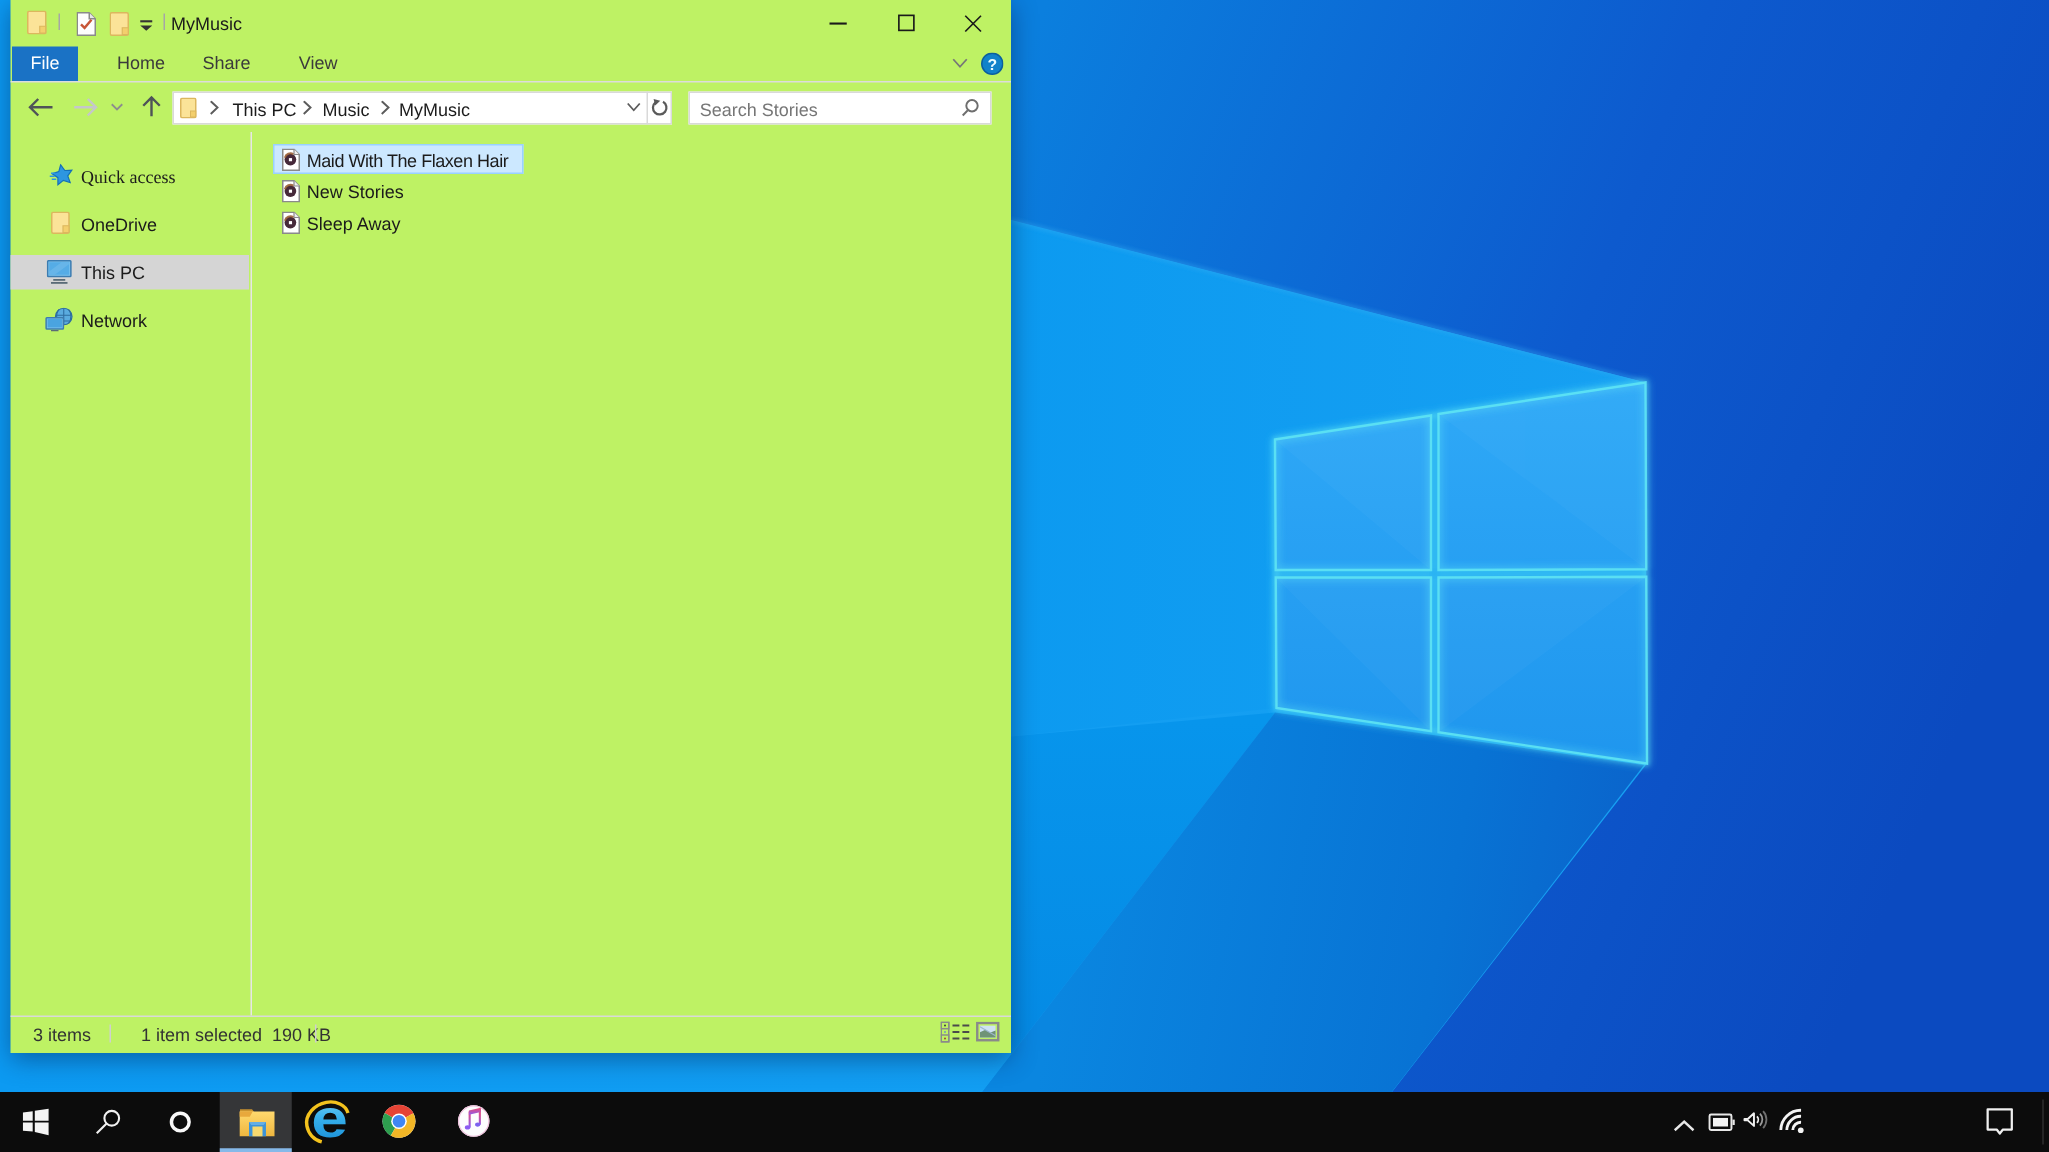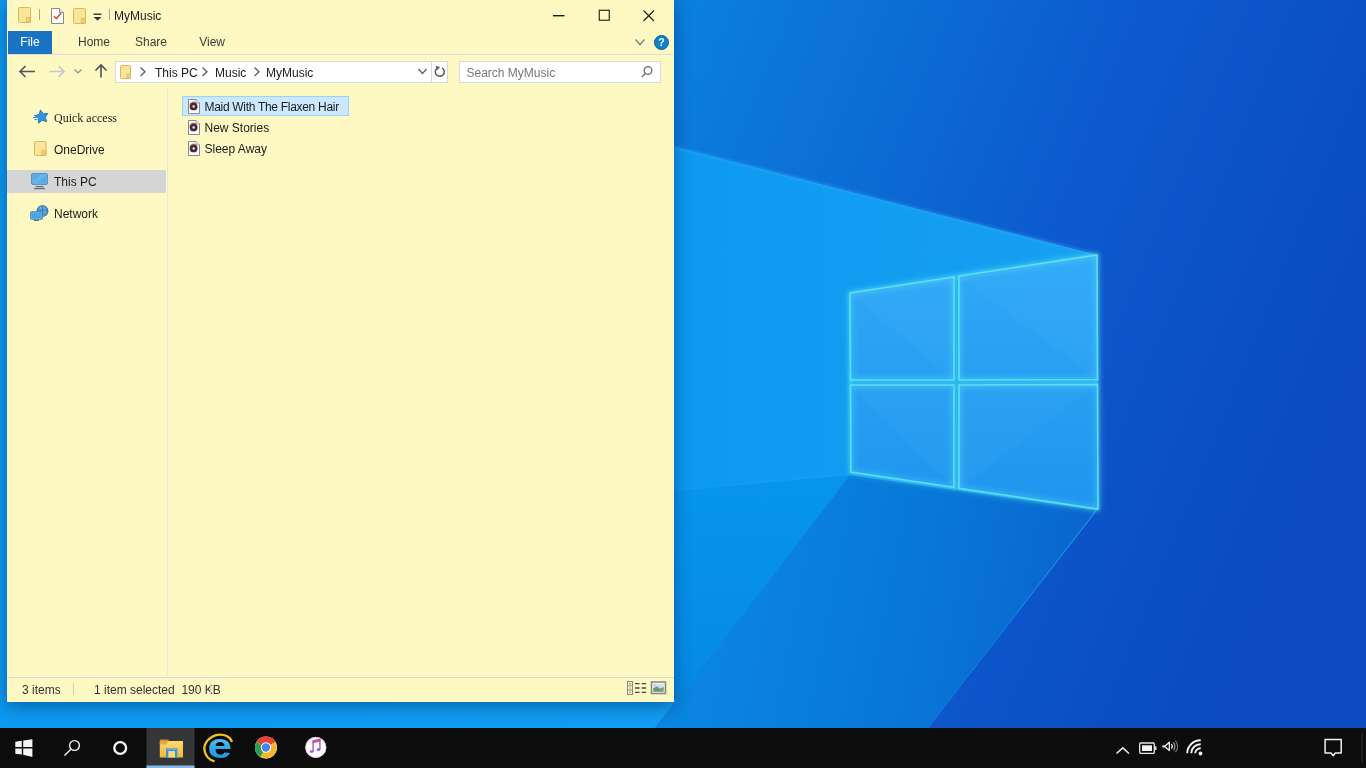--- a/index.html
+++ b/index.html
@@ -1,19 +1,19 @@
 <!DOCTYPE html>
 <html><head>
 <meta charset="utf-8">
 <style>
 html,body{margin:0;padding:0;width:1366px;height:768px;overflow:hidden;}
 body{font-family:"Liberation Sans", sans-serif;position:relative;background:#0b6fd4;}
 .abs{position:absolute;}
 #wall{position:absolute;left:0;top:0;z-index:0;}
-#win{position:absolute;left:7px;top:0;width:667px;height:702px;background:#fef9c3;z-index:2;box-shadow:0 4px 16px rgba(0,25,70,.45);}
+#win{position:absolute;left:7px;top:0;width:667px;height:702px;background:#bef264;z-index:2;box-shadow:0 4px 16px rgba(0,25,70,.45);}
 #taskbar{position:absolute;left:0;top:728px;width:1366px;height:40px;background:#0c0c0c;z-index:3;}
 .t12{font-size:12px;color:#1b1b1b;white-space:nowrap;}
 .sep{position:absolute;width:1px;background:#9a9a9a;}
 </style>
 </head>
 <body>
 <svg id="wall" width="1366" height="768" viewBox="0 0 1366 768">
 <defs>
 <linearGradient id="gBase" x1="0" y1="0" x2="1100" y2="0" gradientUnits="userSpaceOnUse">
  <stop offset="0" stop-color="#0c9af2"></stop>
@@ -148,21 +148,21 @@
 <div class="abs t12" style="left:259px;top:65.5px;">MyMusic</div>
 <svg class="abs" style="left:410px;top:68px" width="11" height="8" viewBox="0 0 11 8">
  <path d="M1.5 1 L5.5 5.5 L9.5 1" fill="none" stroke="#5c5c5c" stroke-width="1.2"></path>
 </svg>
 <div class="sep" style="left:424px;top:61px;height:22px;background:#d9d9d9"></div>
 <svg class="abs" style="left:426px;top:65px" width="13" height="13" viewBox="0 0 13 13">
  <path d="M9.0 2.9 A4.5 4.5 0 1 1 4.0 3.3" fill="none" stroke="#5a5a5a" stroke-width="1.5"></path>
  <path d="M2.7 1.0 L7.2 2.1 L3.8 5.3 Z" fill="#5a5a5a" stroke="none"></path>
 </svg>
 <div class="abs" style="left:452px;top:61px;width:202px;height:22px;border:1px solid #d9d9d9;box-sizing:border-box;background:#fff"></div>
-<div class="abs t12" style="left:459.5px;top:65.5px;color:#767676">Search MyMusic</div>
+<div class="abs t12" style="left:459.5px;top:65.5px;color:#767676">Search Stories</div>
 <svg class="abs" style="left:633px;top:65px" width="14" height="14" viewBox="0 0 14 14">
  <circle cx="8" cy="5.5" r="3.8" fill="none" stroke="#6e6e6e" stroke-width="1.3"></circle>
  <path d="M5.2 8.5 L1.8 12" stroke="#6e6e6e" stroke-width="1.3"></path>
 </svg>
 
 <div class="abs" style="left:159.5px;top:88px;width:1px;height:589px;background:#e6e6e6"></div>
 <div class="abs" style="left:0;top:170px;width:159px;height:23px;background:#d5d5d5"></div>
 <svg class="abs" style="left:26px;top:109px" width="16" height="16" viewBox="0 0 16 16">
  <path d="M8.6 0.8 L10.7 5 L15.3 5.6 L12 8.9 L12.8 13.5 L8.6 11.3 L4.5 13.5 L5.3 8.9 L2 5.6 L6.6 5 Z" fill="#2d96e0" stroke="#1470b8" stroke-width="0.8" transform="rotate(-10 8.6 7.5)"></path>
  <path d="M1 6.5 h3 M0 8.5 h3.5 M1.5 10.5 h3" stroke="#2d96e0" stroke-width="1.1"></path>

